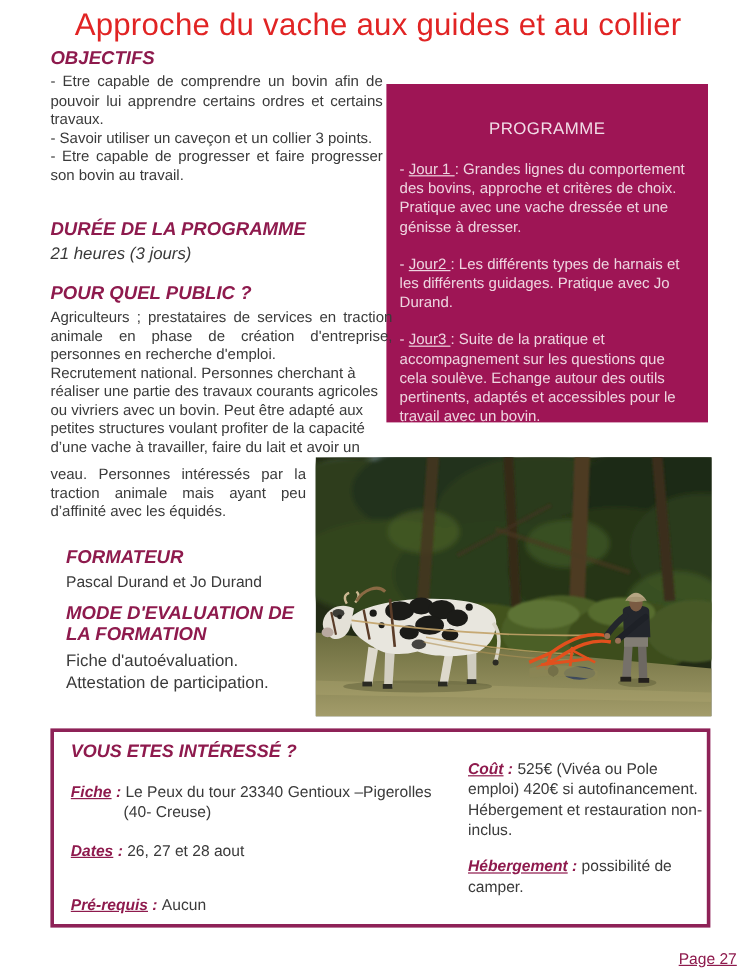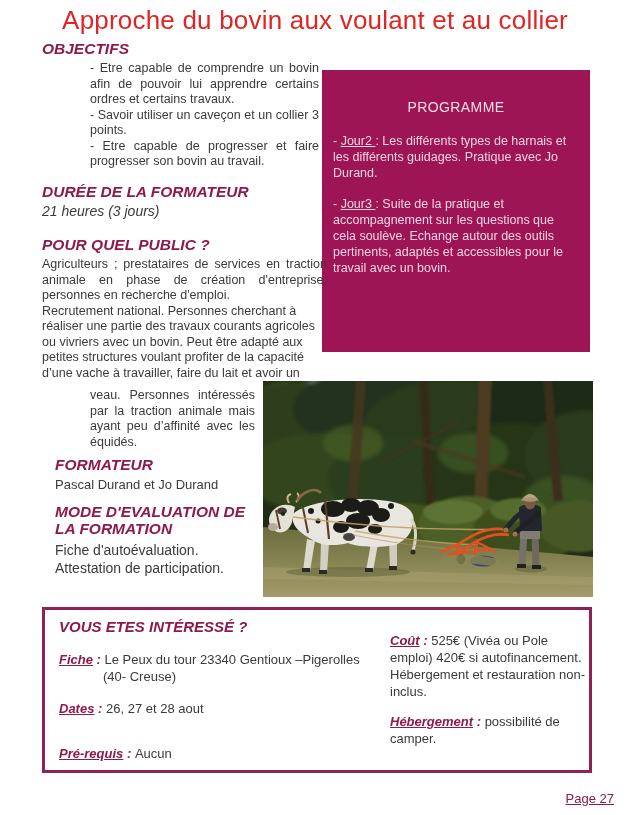--- a/index.html
+++ b/index.html
@@ -11,21 +11,21 @@
     position:absolute; top:5px; left:0; width:100%;
     text-align:center; font-size:26px; color:#e12424; letter-spacing:0.2px;
   }
   .block { position:absolute; }
   .sec-heading {
     margin:0 0 4px 0; font-size:15.5px; font-style:italic; font-weight:bold;
     color:#8e1a4d; line-height:1.1;
   }
   .body-txt { font-size:12.5px; color:#3a3a3a; line-height:15.5px; }
   .body-txt p { margin:0; }
-  .just { text-align:justify;margin-left:48px; }
+  .just { text-align:justify; }
 
   
   .prog-box {
     position:absolute; left:322px; top:70px; width:268px; height:282px;
     background:#9e1555; box-sizing:border-box; padding:27px 11px;
   }
   .prog-title { text-align:center; color:#f2dde7; font-size:14px; letter-spacing:0.4px; margin:2px 0 18px 0; }
   .prog-p { color:#eed5e0; font-size:12.5px; line-height:16px; margin:0 0 15px 0; }
   .prog-p .ul { text-decoration:underline; }
 
@@ -47,39 +47,40 @@
   .lbl .ul { text-decoration:underline; }
   .indent2 { padding-left:44px; }
 
   .page-num { position:absolute; right:16px; top:791px; font-size:13px; color:#8e1a4d;text-decoration:underline; }
 </style>
 </head>
 <body>
 
 <div class="page">
 
-  <div class="page-title">Approche du bovin aux voulant et au collier</div>
+  <div class="page-title">Approche du vache aux guides et au collier</div>
 
   <div class="block" style="left:42px; top:40px; width:277px;">
     <h3 class="sec-heading">OBJECTIFS</h3>
     <div class="body-txt just">
       <p>- Etre capable de comprendre un bovin afin de pouvoir lui apprendre certains ordres et certains travaux.</p>
       <p>- Savoir utiliser un caveçon et un collier 3 points.</p>
       <p>- Etre capable de progresser et faire progresser son bovin au travail.</p>
     </div>
   </div>
 
   <div class="prog-box">
     <div class="prog-title">PROGRAMME</div>
+    <p class="prog-p"><span>- </span><span class="ul">Jour 1 </span><span>: </span><span>Grandes lignes du comportement des bovins, approche et critères de choix. Pratique avec une vache dressée et une génisse à dresser.</span></p>
     <p class="prog-p"><span>- </span><span class="ul">Jour2 </span><span>: </span><span>Les différents types de harnais et les différents guidages. Pratique avec Jo Durand.</span></p>
     <p class="prog-p"><span>- </span><span class="ul">Jour3 </span><span>: </span><span>Suite de la pratique et accompagnement sur les questions que cela soulève. Echange autour des outils pertinents, adaptés et accessibles pour le travail avec un bovin.</span></p>
   </div>
 
   <div class="block" style="left:42px; top:183px; width:277px;">
-    <h3 class="sec-heading">DURÉE DE LA FORMATEUR</h3>
+    <h3 class="sec-heading">DURÉE DE LA PROGRAMME</h3>
     <div class="body-txt" style="font-size:14px;font-style:italic;">21 heures (3 jours)</div>
   </div>
 
   <div class="block" style="left:42px; top:236px; width:285px;">
     <h3 class="sec-heading">POUR QUEL PUBLIC ?</h3>
     <div class="body-txt">
       <p class="just">Agriculteurs ; prestataires de services en traction animale en phase de création d'entreprise, personnes en recherche d'emploi.</p>
       <p>Recrutement national. Personnes cherchant à réaliser une partie des travaux courants agricoles ou vivriers avec un bovin. Peut être adapté aux petites structures voulant profiter de la capacité d’une vache à travailler, faire du lait et avoir un</p>
     </div>
   </div>

